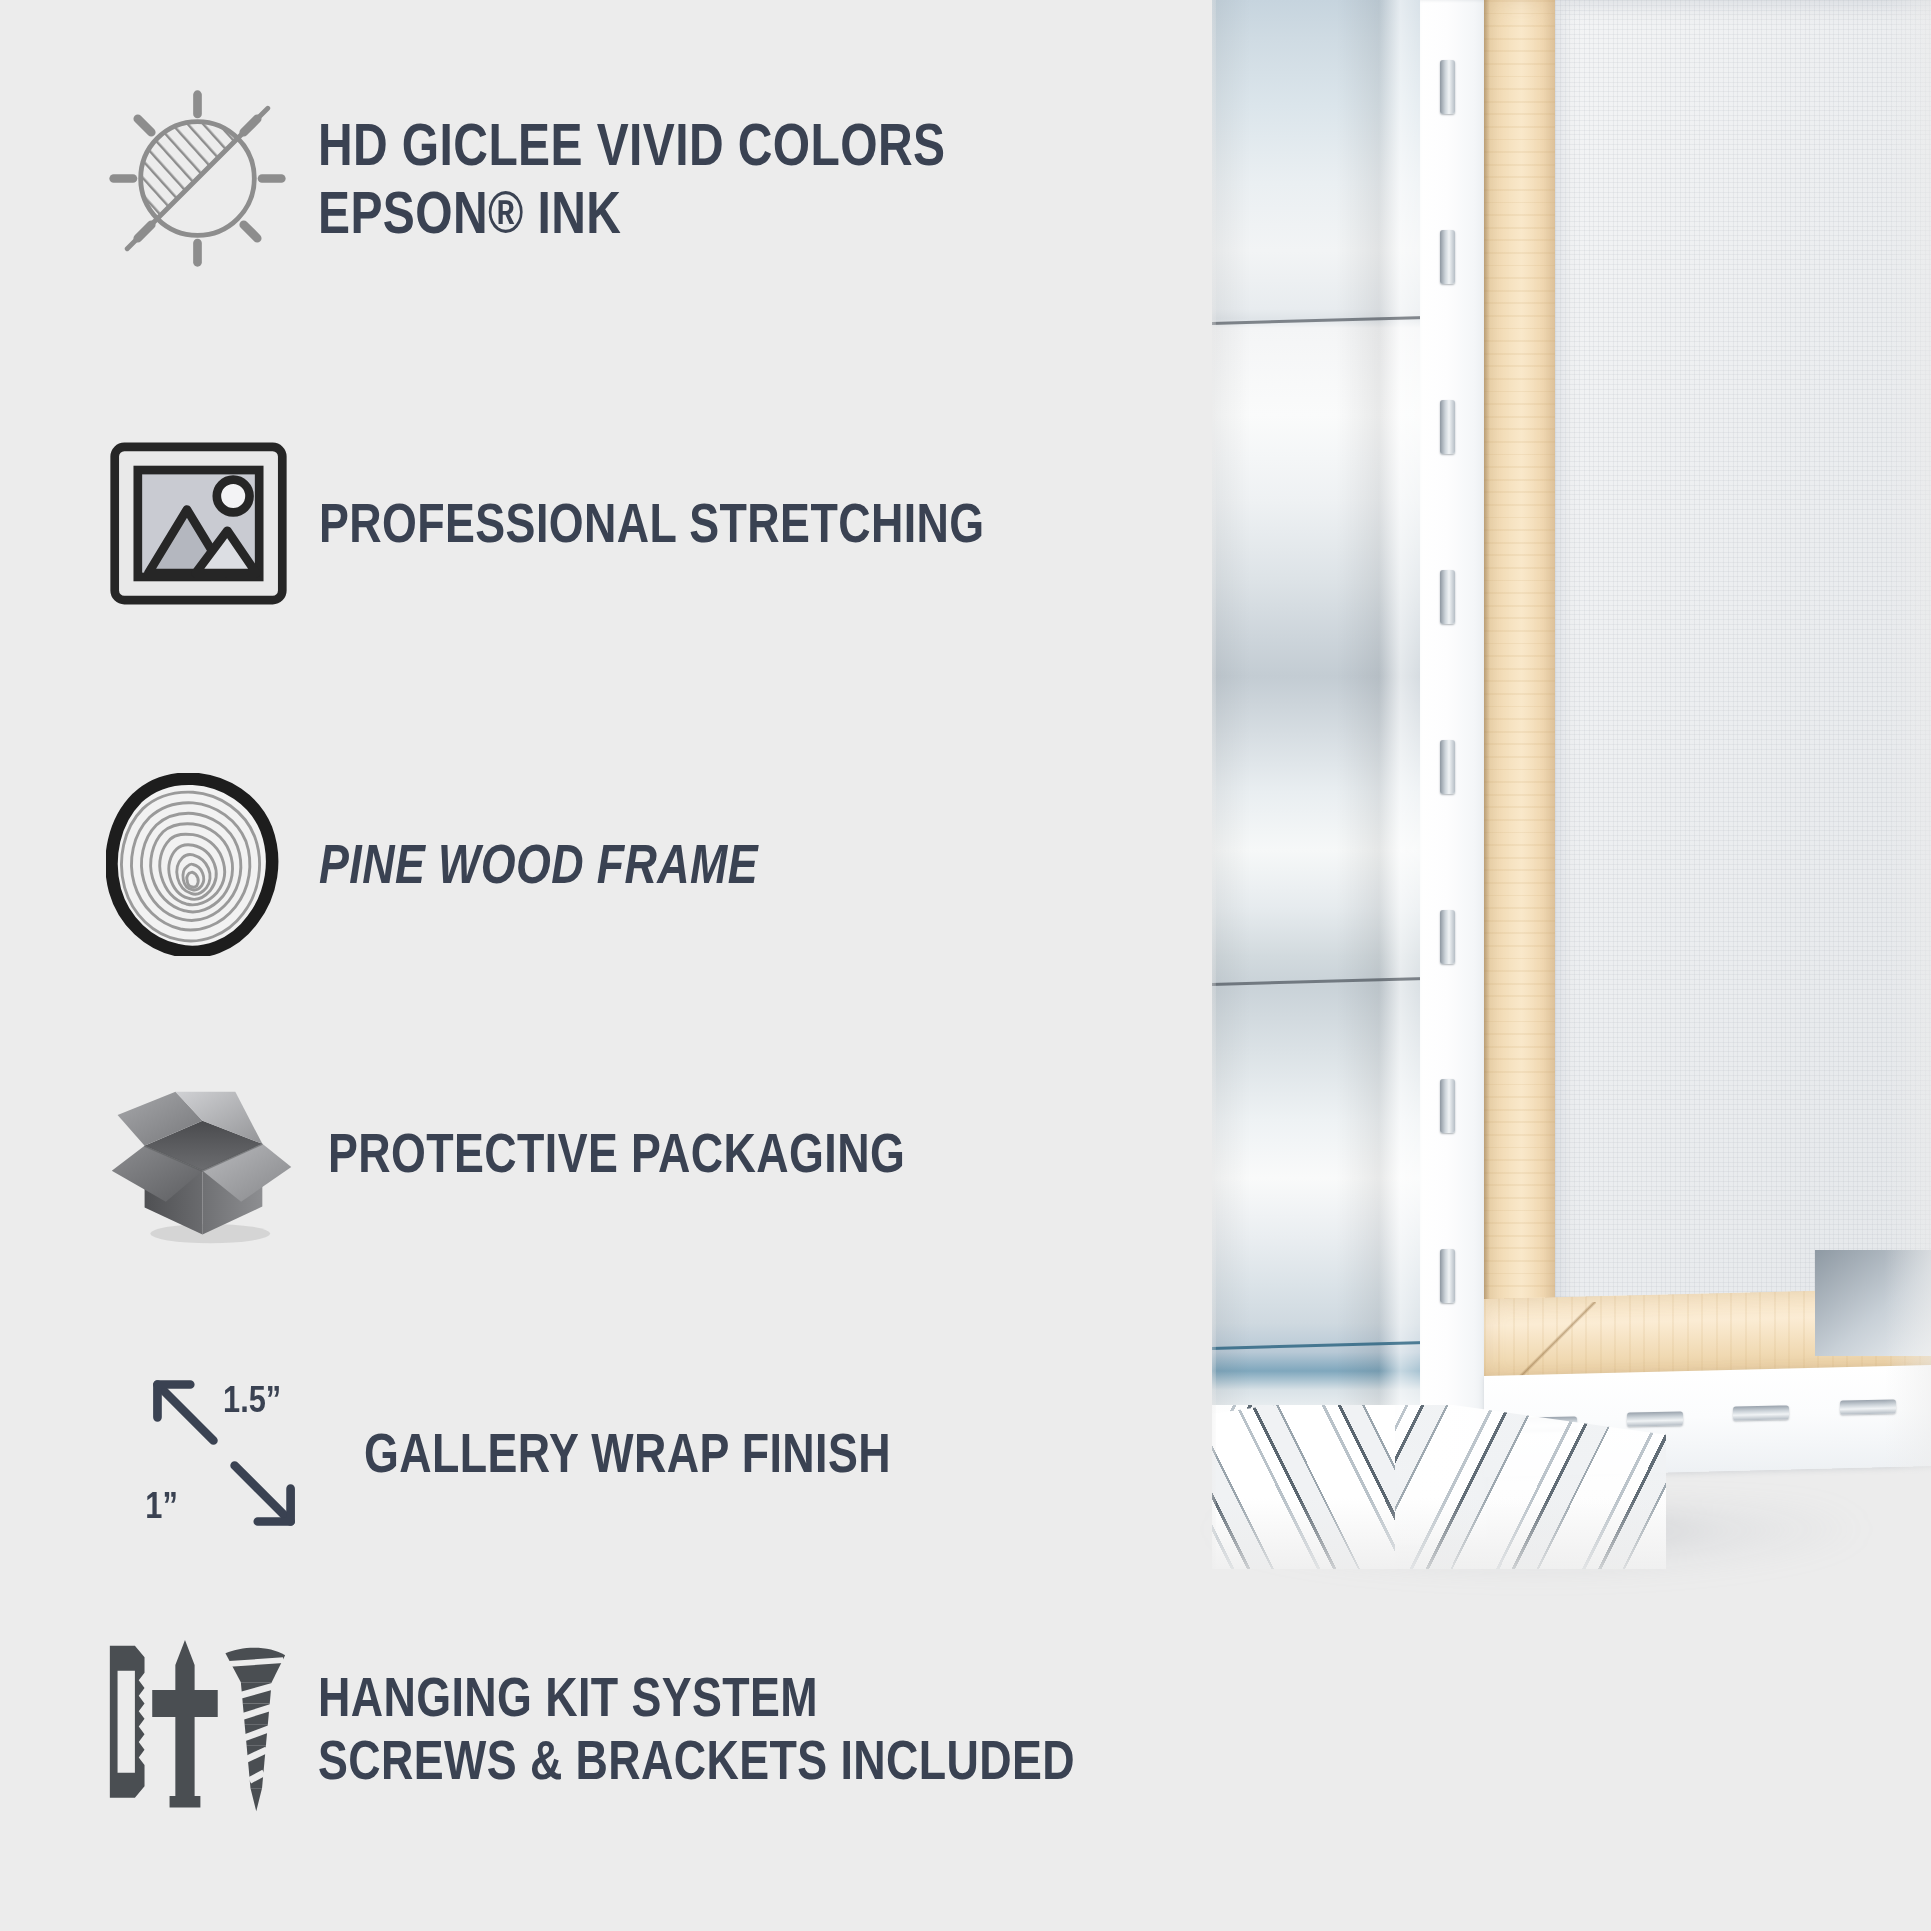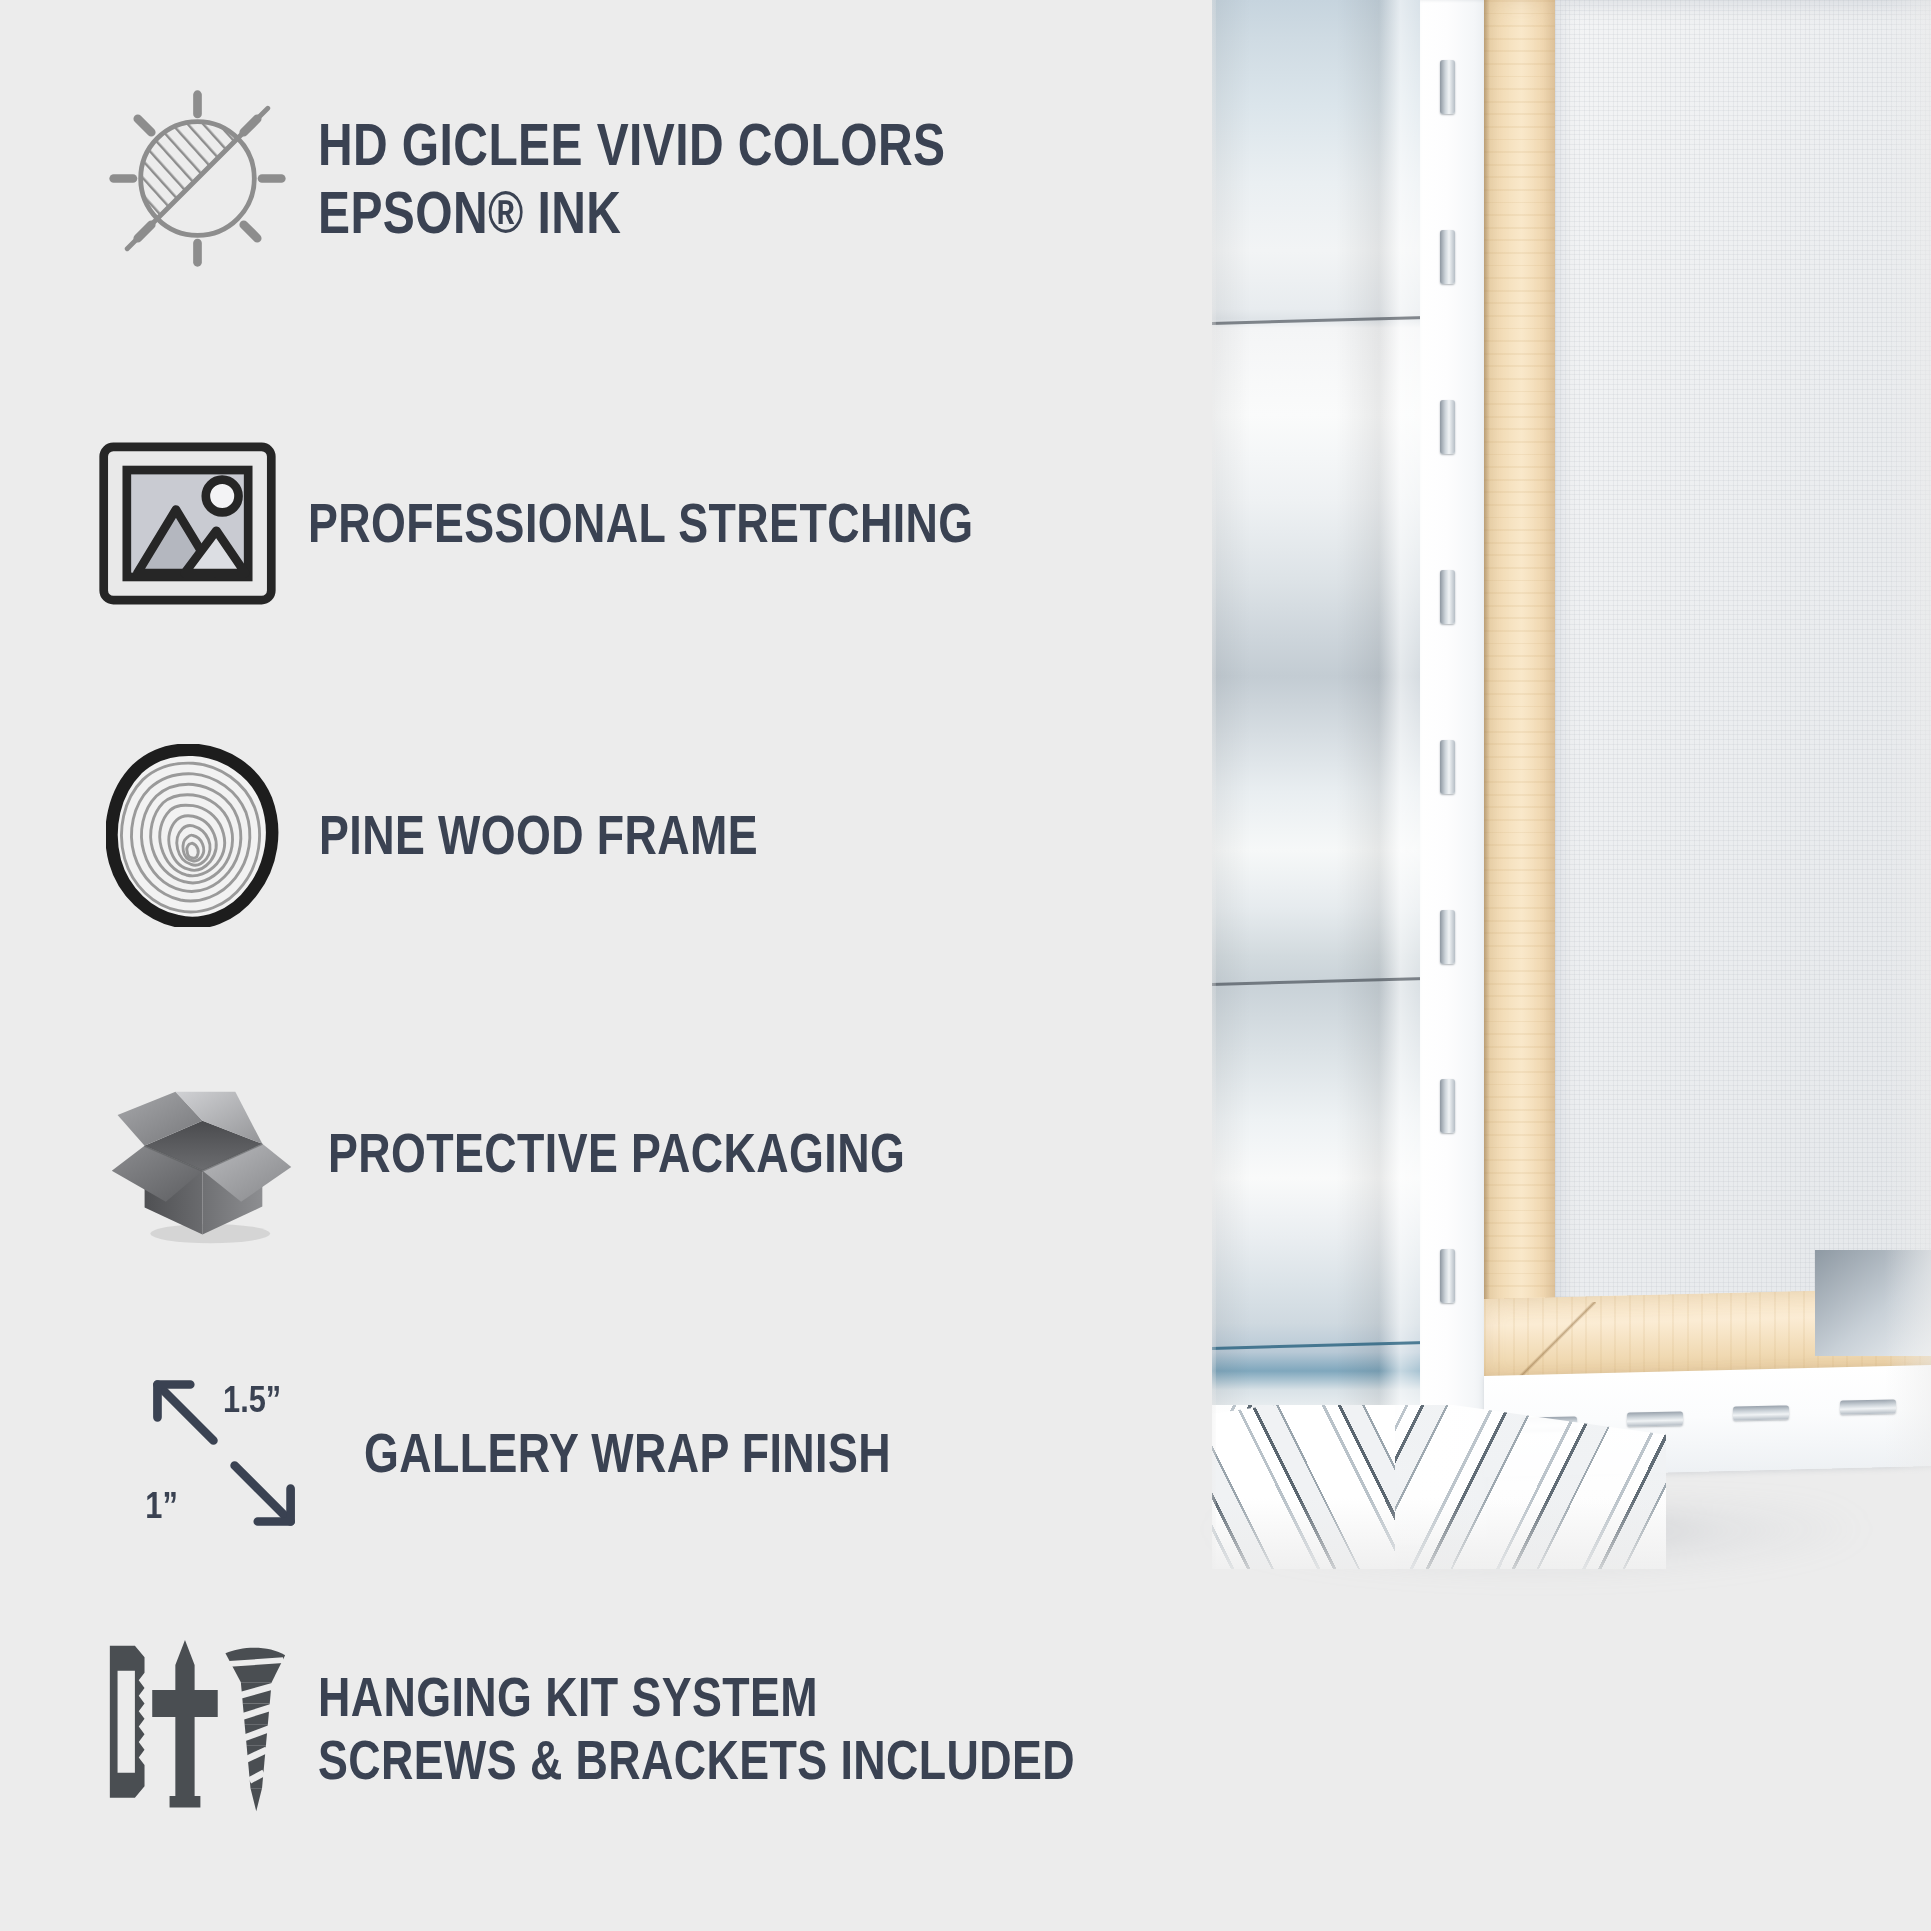--- a/index.html
+++ b/index.html
@@ -22,22 +22,22 @@
     letter-spacing:0.5px;
     line-height:1.12;
     transform:scaleX(0.80);
     transform-origin:left center;
     white-space:nowrap;
   }
   .label-line{display:block;}
 
   
   #row-giclee   {left:106px; top:87px;}
-  #row-stretch  {left:96px; top:439px;}
-  #row-pine     {left:106px; top:744px;}
+  #row-stretch  {left:107px; top:439px;}
+  #row-pine     {left:106px; top:773px;font-style:italic;}
   #row-package  {left:106px; top:1057px;}
   #row-wrap     {left:106px; top:1371px;}
   #row-hanging  {left:106px; top:1632px;}
 
   #row-giclee   .label{font-size:60px;}
   #row-stretch  .label{font-size:56px;}
   #row-pine     .label{font-size:56px;}
   #row-package  .label{font-size:56px;}
   #row-wrap     .label{font-size:56px;}
   #row-hanging  .label{font-size:56px;}

